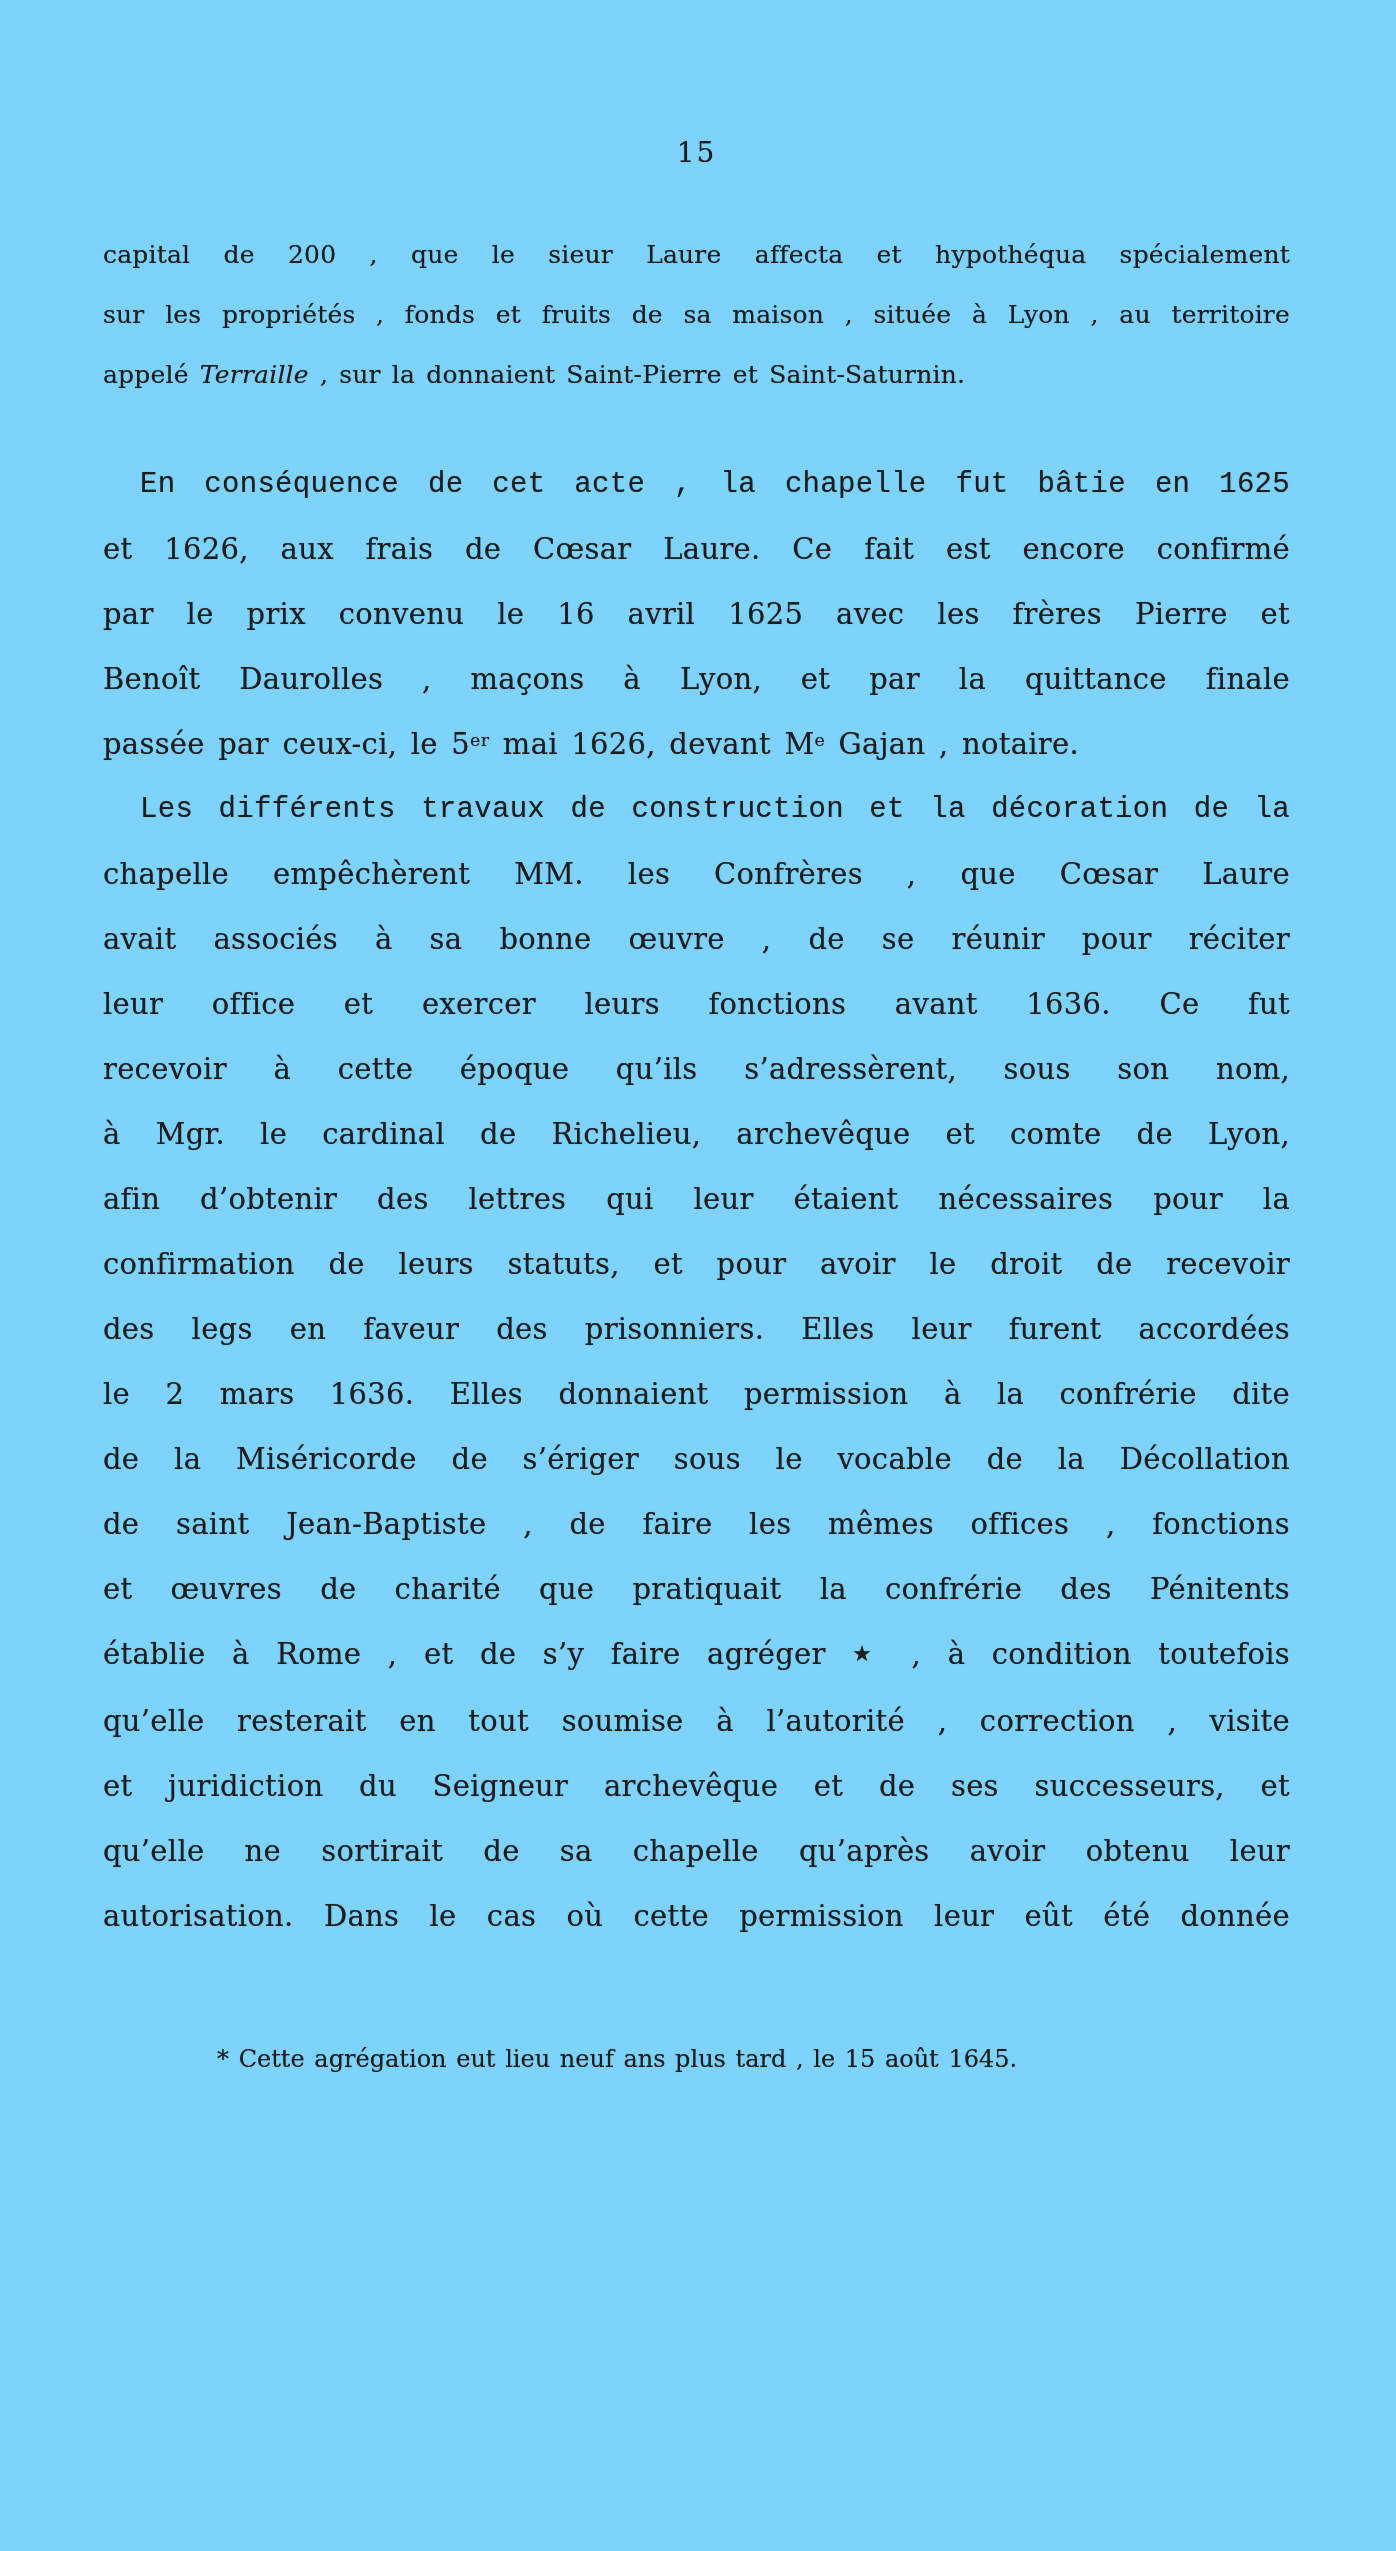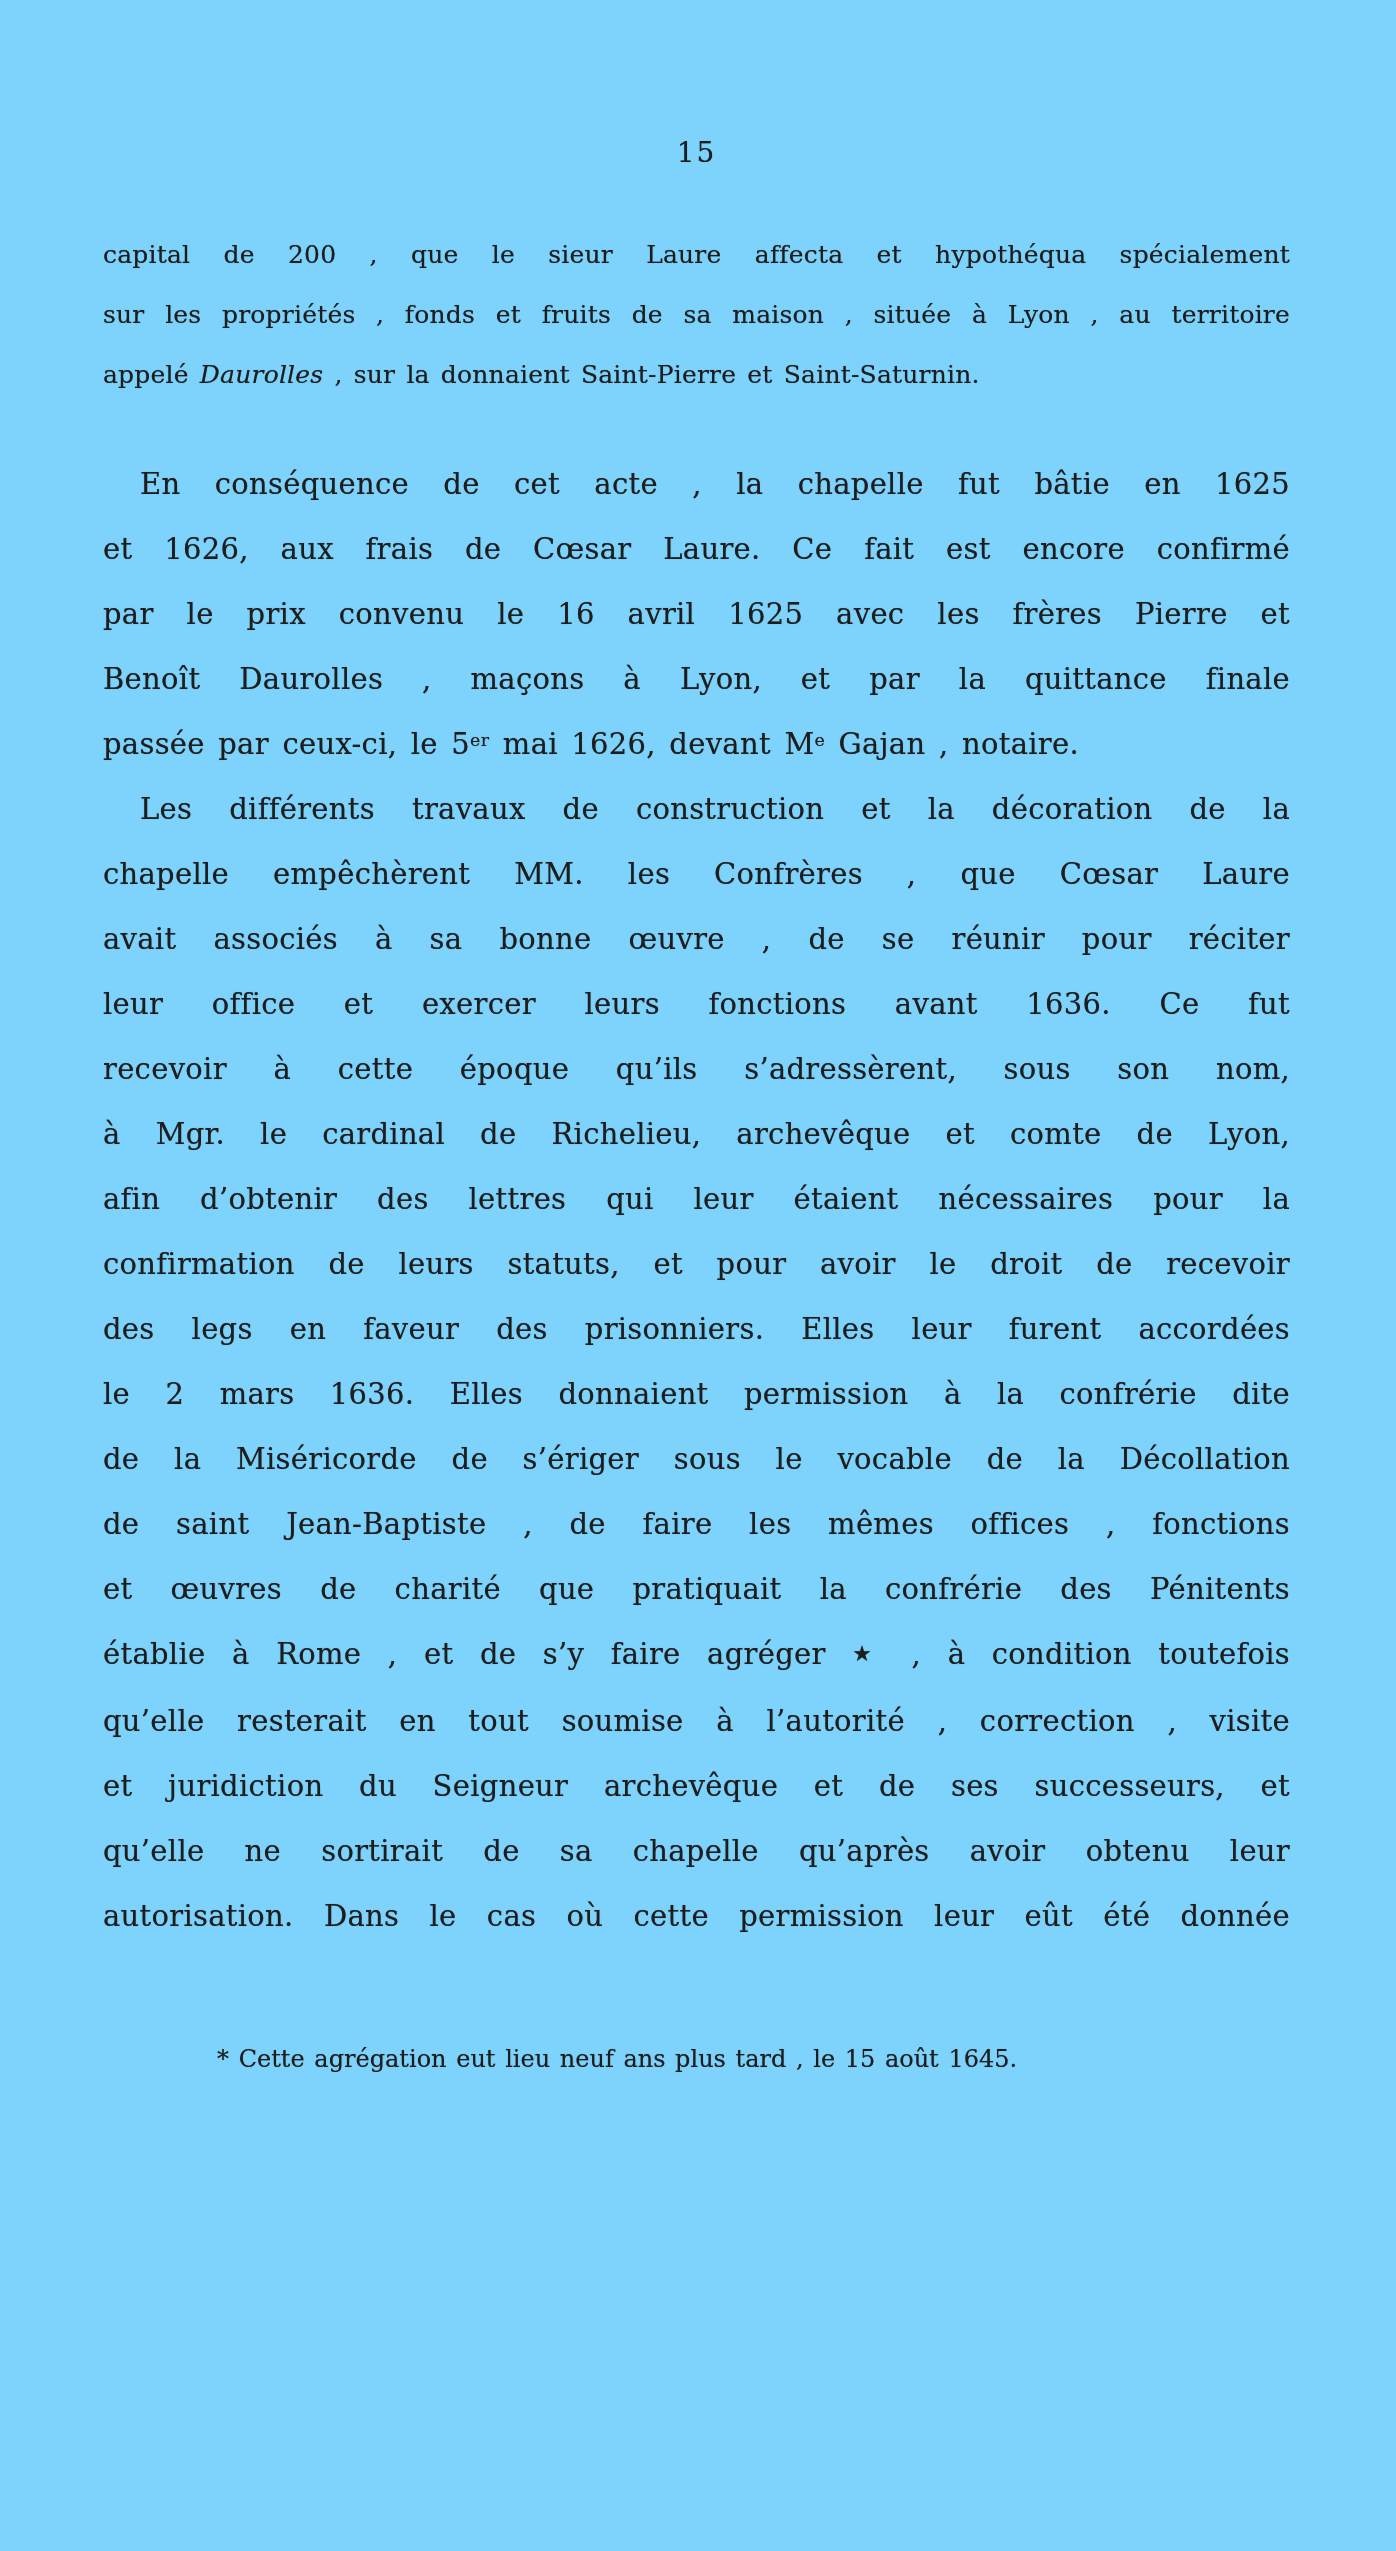--- a/index.html
+++ b/index.html
@@ -48,21 +48,21 @@
     word-spacing: 4px;
     letter-spacing: 0.3px;
   }
 
   .line {
     display: block;
     text-align: justify;
     text-align-last: justify;
   }
   .line.last-left { text-align-last: left; }
-  .line.first { text-indent: 37px; }
+  .line.first { text-indent: 37px; font-family: Liberation Mono, monospace; }
 
   i { font-style: italic; }
 
   sup {
     font-size: 0.6em;
     line-height: 0;
     vertical-align: baseline;
     position: relative;
     top: -0.45em;
   }
@@ -91,21 +91,21 @@
 </head>
 <body>
 
 <div class="page">
   <div class="pagenum">15</div>
 
   <div class="text-column">
       <p class="para small">
         <span class="line"><span>capital de 200 , que le sieur Laure affecta et hypothéqua spécialement</span></span>
         <span class="line"><span>sur les propriétés , fonds et fruits de sa maison , située à Lyon , au territoire</span></span>
-        <span class="line last-left"><span>appelé </span><i>Daurolles</i><span> , sur la donnaient Saint-Pierre et Saint-Saturnin.</span></span>
+        <span class="line last-left"><span>appelé </span><i>Terraille</i><span> , sur la donnaient Saint-Pierre et Saint-Saturnin.</span></span>
       </p>
       <p class="para body">
         <span class="line first"><span>En conséquence de cet acte , la chapelle fut bâtie en 1625</span></span>
         <span class="line"><span>et 1626, aux frais de Cœsar Laure. Ce fait est encore confirmé</span></span>
         <span class="line"><span>par le prix convenu le 16 avril 1625 avec les frères Pierre et</span></span>
         <span class="line"><span>Benoît Daurolles , maçons à Lyon, et par la quittance finale</span></span>
         <span class="line last-left"><span>passée par ceux-ci, le 5</span><sup>er</sup><span> mai 1626, devant M</span><sup>e</sup><span> Gajan , notaire.</span></span>
       </p>
       <p class="para body">
         <span class="line first"><span>Les différents travaux de construction et la décoration de la</span></span>

